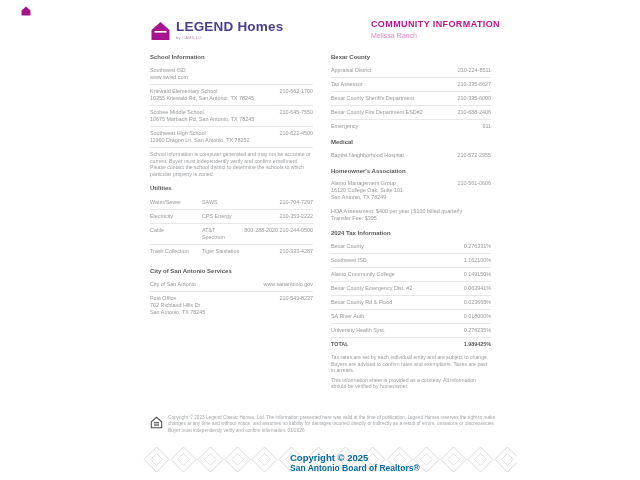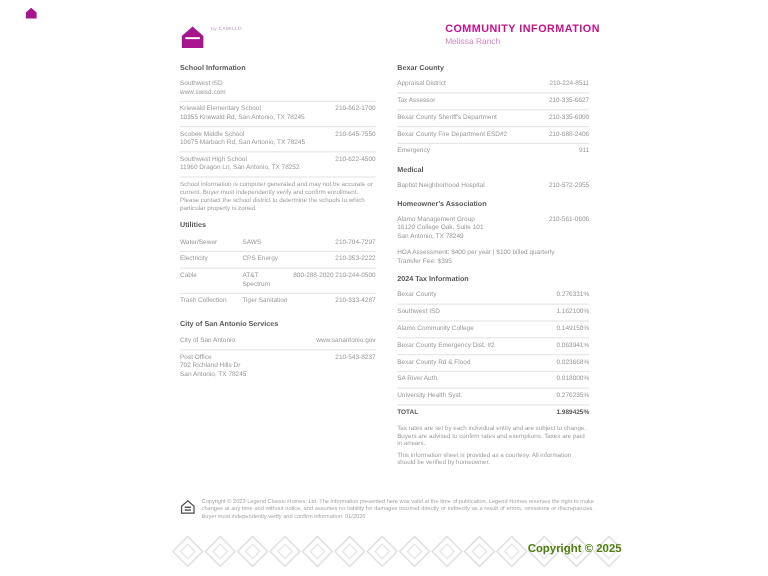--- a/index.html
+++ b/index.html
@@ -39,40 +39,41 @@
   .t-row{display:flex;justify-content:space-between;padding:3px 0;border-bottom:1px solid #e7e7e9;font-size:5.4px;line-height:1.3;}
   .t-row.total{font-weight:bold;color:#58595b;border-bottom:none;}
 
   
   .legal{position:absolute;left:150px;top:415px;width:345px;display:flex;}
   .legal svg{width:13px;height:13px;flex:0 0 13px;margin-right:5px;margin-top:1px;}
   .legal-txt{font-size:4.7px;line-height:1.35;color:#a3a5a8;text-align:justify;}
 
   .pattern{position:absolute;left:143px;top:446px;}
 
-  .watermark{position:absolute;left:290px;top:452px;width:228px;text-align:right;color:#4d7c0f;}
+  .watermark{position:absolute;left:290px;top:452px;width:228px;color:#0369a1;}
   .wm1{font-size:9.5px;font-weight:bold;line-height:1.2;}
   .wm2{font-size:8.5px;font-weight:bold;line-height:1.2;}
 </style>
 </head>
 <body>
 
 <div class="page">
 
   <svg class="corner-house" viewBox="0 0 20 20">
     <path d="M10 1 L19 9 L19 19 L1 19 L1 9 Z" fill="#a6148e"></path>
   </svg>
 
   <div class="hdr">
     <div class="brand">
       <svg viewBox="0 0 20 20">
         <path d="M10 1 L19 9 L19 19 L1 19 L1 9 Z" fill="#a6148e"></path>
         <rect x="4" y="10" width="12" height="1.6" fill="#ffffff"></rect>
       </svg>
       <div>
+        <div class="brand-name">LEGEND Homes</div>
         <div class="brand-tagline">by CAMILLO</div>
       </div>
     </div>
     <div class="title-block">
       <div class="doc-title">COMMUNITY INFORMATION</div>
       <div class="doc-subtitle">Melissa Ranch</div>
     </div>
   </div>
 
   <div class="col left">
@@ -253,15 +254,16 @@
       <pattern id="hp" width="27" height="27" patternUnits="userSpaceOnUse">
         <path d="M13.5 1 L26 13.5 L13.5 26 L1 13.5 Z" fill="none" stroke="#d9d9db" stroke-width="1"></path>
         <path d="M13.5 7.5 L19.5 13.5 L13.5 19.5 L7.5 13.5 Z" fill="none" stroke="#e2e2e4" stroke-width="1"></path>
       </pattern>
     </defs>
     <rect width="374" height="27" fill="url(#hp)"></rect>
   </svg>
 
   <div class="watermark">
     <div class="wm1">Copyright © 2025</div>
+    <div class="wm2">San Antonio Board of Realtors®</div>
   </div>
 
 </div>
 
 </body></html>

